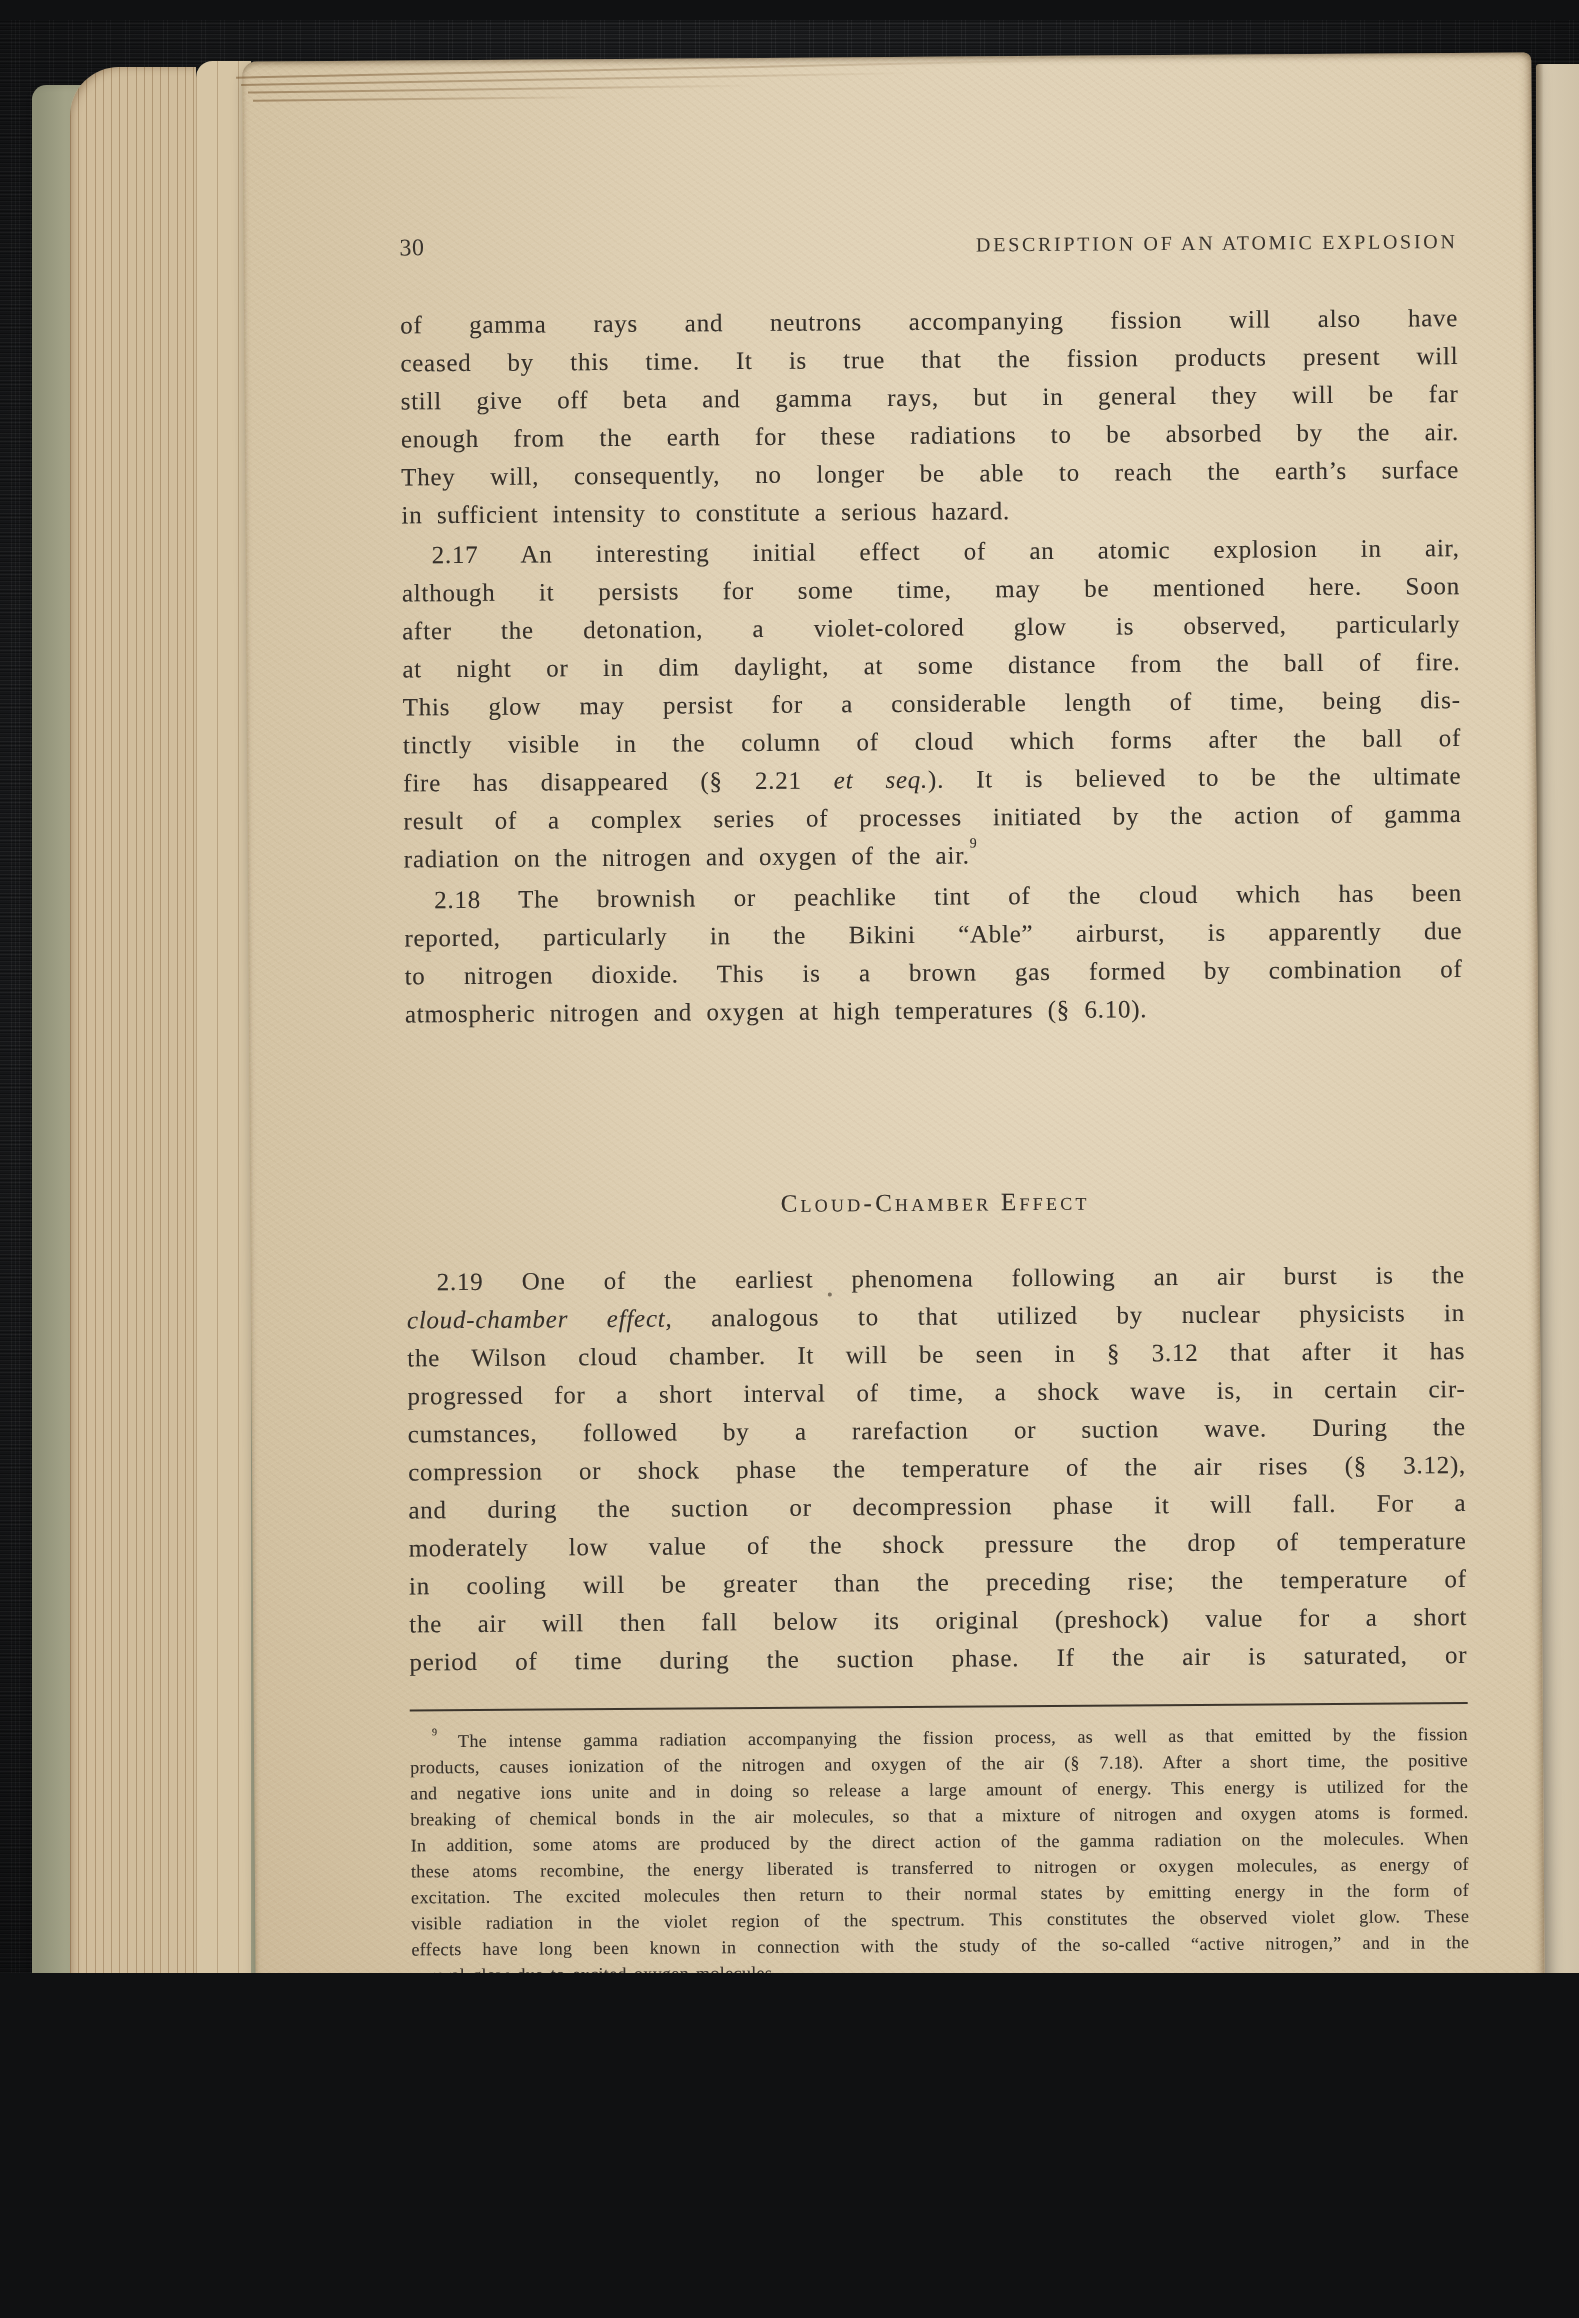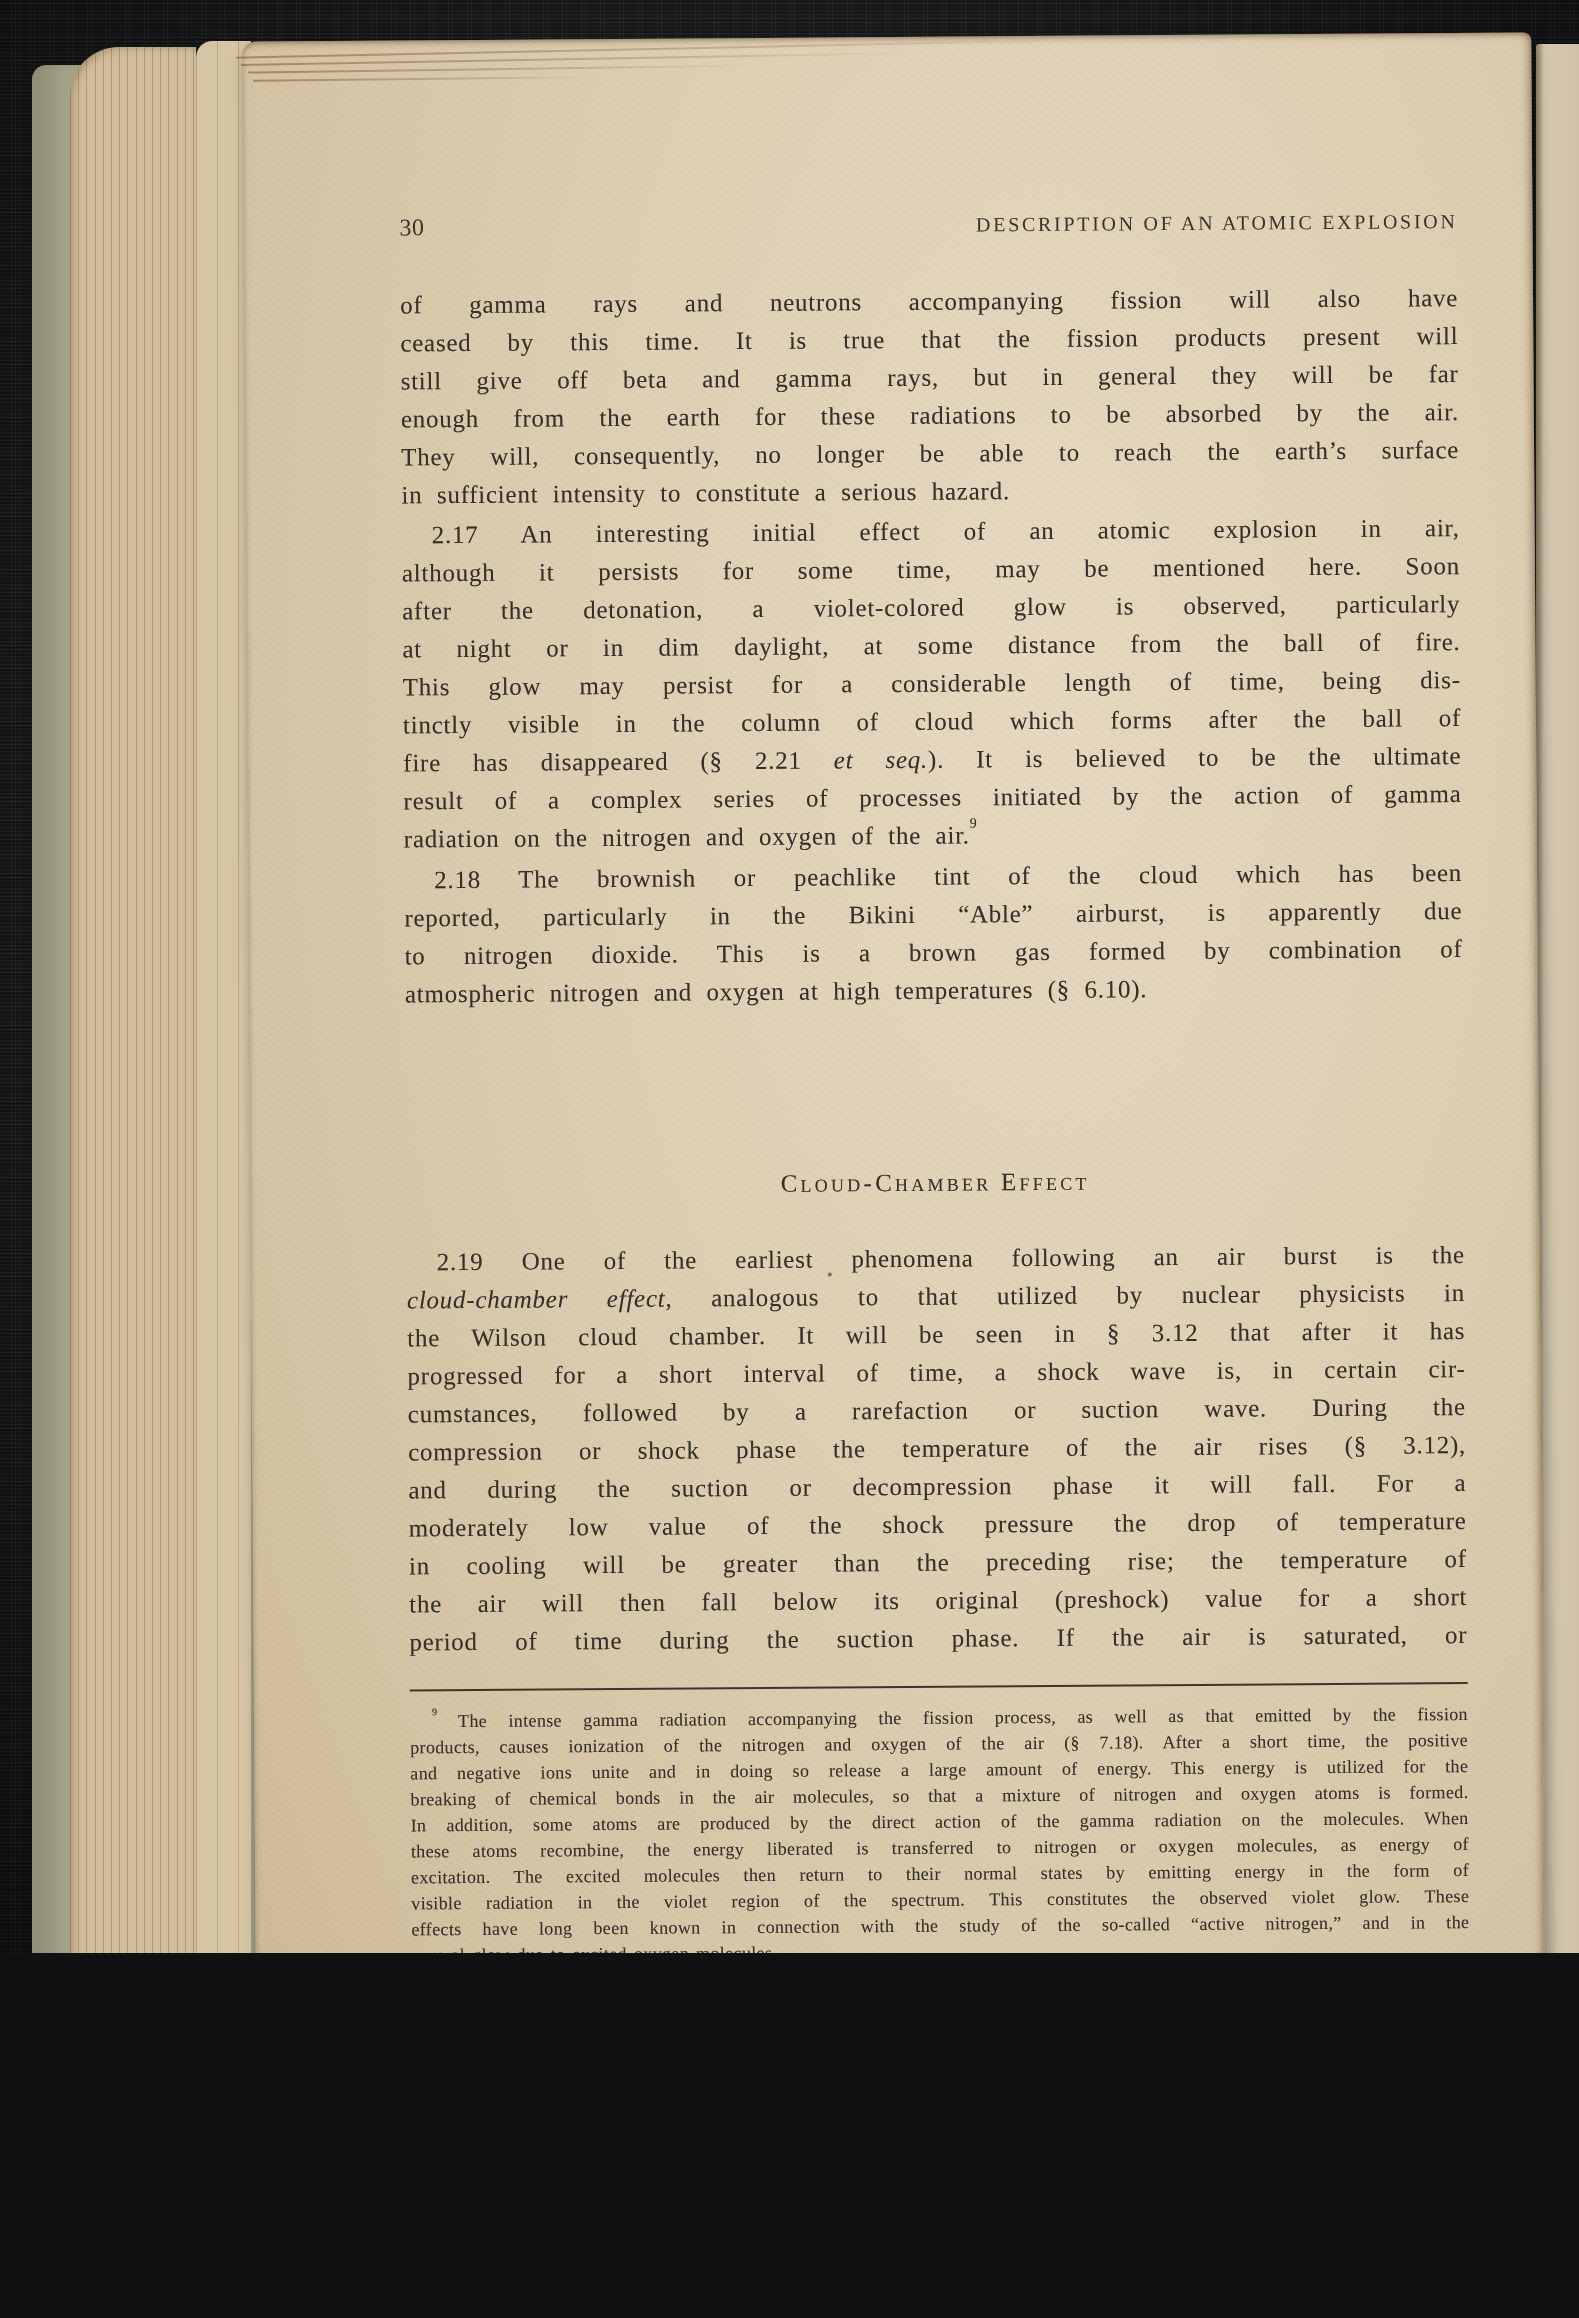--- a/index.html
+++ b/index.html
@@ -1,18 +1,18 @@
 <!DOCTYPE html>
 <html style="font-size:8.8px"><head>
 <meta charset="utf-8">
 <title>Scanned book page</title>
 <style>
   html,body{margin:0;padding:0;background:#101112;}
   .stage{position:relative;width:1579px;height:1953px;overflow:hidden;
-         font-family:"Liberation Serif","DejaVu Serif",serif;}
+         font-family:"Liberation Serif","DejaVu Serif",serif;margin-top:20px;}
 
   
   .fabric{position:absolute;inset:0;background-color:#191a1c;
     background-image:
       repeating-linear-gradient(0deg, rgba(255,255,255,.055) 0 0.5px, rgba(0,0,0,.28) 1.6px 2.2px, transparent 2.2px 3.8px),
       repeating-linear-gradient(90deg, rgba(255,255,255,.05) 0 0.5px, transparent 0.5px 3.8px);}
   .fabric::after{content:"";position:absolute;inset:0;
     background:radial-gradient(ellipse at 50% 45%, transparent 55%, rgba(0,0,0,.45) 100%);}
 
   

